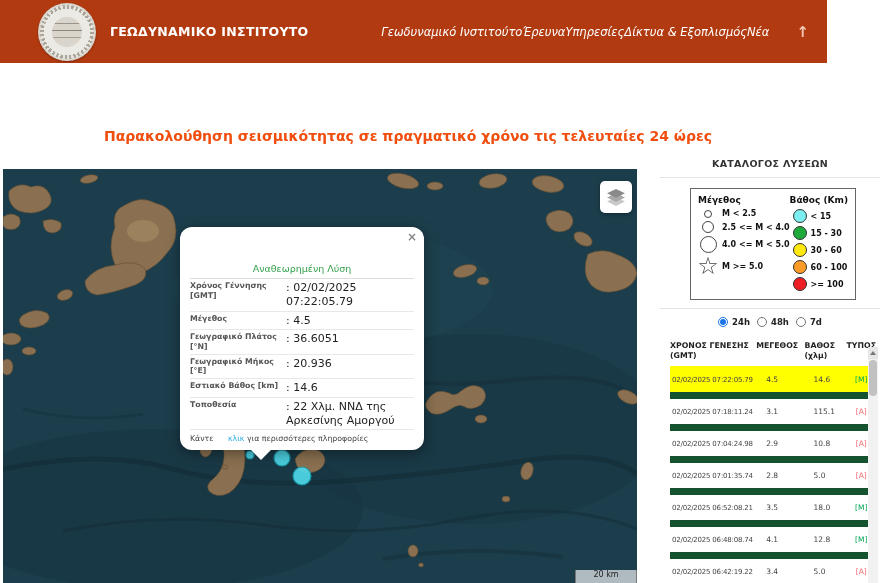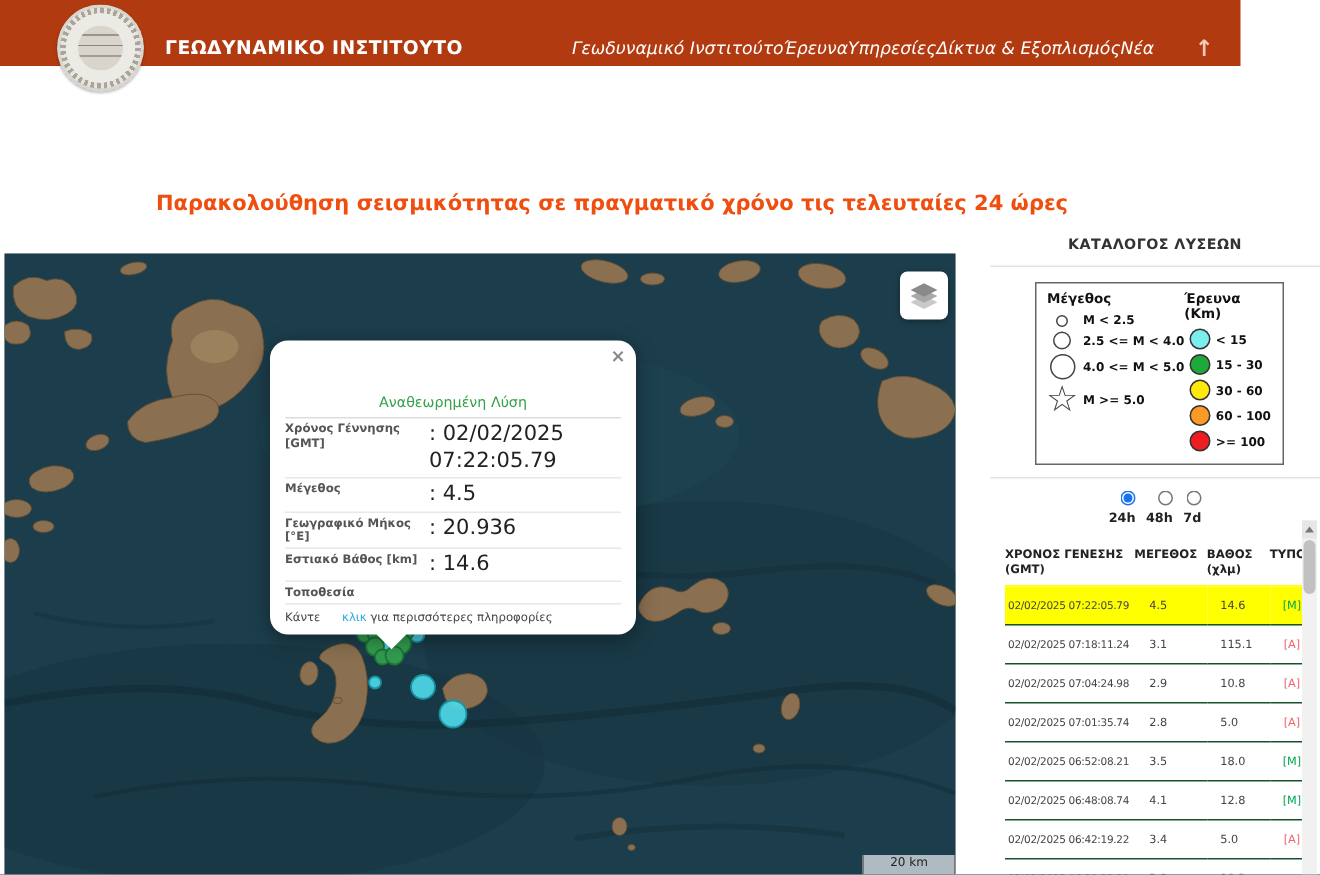--- a/index.html
+++ b/index.html
@@ -1,21 +1,21 @@
 <!DOCTYPE html>
 <html><head>
 <meta charset="utf-8">
 <style>
   html,body{margin:0;padding:0;}
   body{
     width:880px;height:583px;position:relative;overflow:hidden;background:#ffffff;
     font-family:"DejaVu Sans","Liberation Sans",sans-serif;color:#333;
   }
   
-  .navbar{position:absolute;left:0;top:0;width:827px;height:44px;background:#b23a10;}
+  .navbar{position:absolute;left:0;top:0;width:827px;height:63px;background:#b23a10;}
   .logo{
     position:absolute;left:38px;top:3px;width:58px;height:58px;border-radius:50%;z-index:3;
     background:
       radial-gradient(circle at 50% 50%, #eceae4 0 56%, rgba(0,0,0,0) 57%),
       repeating-conic-gradient(#a9a59b 0 5deg, #e7e4dd 5deg 10deg);
     box-shadow:0 0 0 2px #d9d6cf inset, 0 1px 2px rgba(0,0,0,.3);
   }
   .logo::after{
     content:"";position:absolute;left:14px;top:14px;width:30px;height:30px;border-radius:50%;
     background:
@@ -38,21 +38,21 @@
   .scalebar{position:absolute;left:572px;top:401px;width:60px;height:14px;background:rgba(255,255,255,.65);
     border:1px solid #777;border-top:none;font-size:8px;color:#222;display:flex;align-items:flex-start;justify-content:center;}
   
   .popup{position:absolute;left:177px;top:58px;width:244px;background:#fff;border-radius:12px;z-index:5;
     box-shadow:0 3px 14px rgba(0,0,0,.4);padding:6px 10px 6px 10px;box-sizing:border-box;}
   .popup-tail{position:absolute;left:74px;bottom:-7px;width:14px;height:14px;background:#fff;transform:rotate(45deg);}
   .popup-close{position:absolute;right:7px;top:3px;font-size:12px;color:#888;cursor:pointer;font-weight:bold;}
   .popup-header{color:#35a14b;font-size:9.5px;font-weight:500;text-align:center;padding:3px 0 4px 0;border-bottom:1px solid #ddd;margin-top:27px;}
   .p-row{display:flex;border-bottom:1px solid #e8e8e8;padding:2px 0;}
   .p-label{width:96px;flex:none;font-size:7.8px;color:#555;line-height:1.25;font-weight:bold;}
-  .p-value{flex:1;font-size:14px;color:#222;line-height:1.25;}
+  .p-value{flex:1;font-size:11px;color:#222;line-height:1.25;}
   .popup-footer{font-size:7.8px;color:#444;padding:4px 0 1px 0;}
   .popup-footer a{color:#29abe2;text-decoration:none;cursor:pointer;padding-left:12px;}
   
   .panel{position:absolute;left:660px;top:150px;width:220px;}
   .panel-heading{text-align:center;font-size:9.5px;font-weight:bold;color:#333;letter-spacing:.3px;margin-top:8px;}
   .panel hr{border:none;border-top:1px solid #e3e3e3;margin:8px 0 0 0;}
   .legend-box{margin:10px 0 0 30px;width:152px;border:1px solid #666;padding:6px 5px 5px 7px;display:flex;}
   .leg-col{flex:1;}
   .leg-title{font-size:9px;font-weight:bold;color:#111;margin-bottom:4px;}
   .leg-row{display:flex;align-items:center;margin:3px 0;}
@@ -63,30 +63,30 @@
   .size-l::before{content:"";width:15px;height:15px;border:1px solid #444;border-radius:50%;background:#fff;}
   .size-star{font-size:24px;color:#444;line-height:20px;}
   .size-star::before{content:"☆";}
   .dot{width:12px;height:12px;border-radius:50%;border:1px solid #333;flex:none;margin-left:3px;}
   .depth-cyan{background:#7beef0;}
   .depth-green{background:#1fa83c;}
   .depth-yellow{background:#ffe90c;}
   .depth-orange{background:#fb9a27;}
   .depth-red{background:#ee1c23;}
   .range{display:flex;justify-content:center;align-items:center;gap:7px;margin-top:8px;}
-  .range-opt{display:flex;align-items:flex-end;gap:4px;cursor:pointer;flex-direction:column;}
+  .range-opt{display:flex;align-items:flex-start;gap:4px;cursor:pointer;}
   .range-opt input{width:10px;height:10px;margin:0;accent-color:#1a73e8;}
   .range-label{font-size:8.5px;font-weight:bold;color:#222;}
   
   .quake-table{border-collapse:collapse;table-layout:fixed;width:206px;margin-top:10px;}
   .quake-table th{font-size:7.8px;font-weight:bold;color:#222;text-align:left;vertical-align:top;
     padding:4px 0 6px 0;line-height:1.25;}
   .quake-table col.c1{width:82px;} .quake-table col.c2{width:46px;}
   .quake-table col.c3{width:40px;} .quake-table col.c4{width:28px;}
-  .quake-table td{font-size:7.5px;color:#444;border-top:1px solid #14532d;padding:8px 0;white-space:nowrap;}
+  .quake-table td{font-size:7.5px;color:#444;border-top:7px solid #14532d;padding:8px 0;white-space:nowrap;}
   .quake-table td.c-time{font-size:7px;letter-spacing:-.2px;padding-left:2px;margin-left:14px;}
   .quake-table td.c-mag{padding-left:10px;}
   .quake-table td.c-depth{padding-left:9px;}
   .quake-table td.c-type{text-align:center;}
   .type-m{color:#00a651;} .type-a{color:#f2636d;}
   tr.highlight td{background:#ffff00;border-top:1px solid #ffff00;}
   .quake-table{padding-left:10px;margin-left:10px;}
   
   .tbl-scrollbar{position:absolute;left:868px;top:347px;width:10px;height:236px;background:#f1f1f1;}
   .sb-arrow{width:10px;height:12px;background:#e6e6e6;display:flex;align-items:center;justify-content:center;cursor:pointer;}
@@ -250,33 +250,38 @@
         <div class="p-row">
           <div class="p-label">Χρόνος Γέννησης [GMT]</div>
           <div class="p-value">: 02/02/2025 07:22:05.79</div>
         </div>
 
         <div class="p-row">
           <div class="p-label">Μέγεθος</div>
           <div class="p-value">: 4.5</div>
         </div>
 
+        <div class="p-row">
+          <div class="p-label">Γεωγραφικό Πλάτος [°N]</div>
+          <div class="p-value">: 36.6051</div>
+        </div>
 
         <div class="p-row">
           <div class="p-label">Γεωγραφικό Μήκος [°E]</div>
           <div class="p-value">: 20.936</div>
         </div>
 
         <div class="p-row">
           <div class="p-label">Εστιακό Βάθος [km]</div>
           <div class="p-value">: 14.6</div>
         </div>
 
         <div class="p-row">
           <div class="p-label">Τοποθεσία</div>
+          <div class="p-value">: 22 Χλμ. ΝΝΔ της Αρκεσίνης Αμοργού</div>
         </div>
 
     </div>
     <div class="popup-footer"><span>Κάντε </span><a>κλικ</a><span> για περισσότερες πληροφορίες</span></div>
   </div>
 </div>
 
 <aside class="panel">
   <div class="panel-heading">ΚΑΤΑΛΟΓΟΣ ΛΥΣΕΩΝ</div>
   <hr>
@@ -301,21 +306,21 @@
           </div>
 
           <div class="leg-row">
             <span class="mag-shape size-star"></span>
             <span class="leg-label">M &gt;= 5.0</span>
           </div>
 
       </div>
     </div>
     <div class="leg-col" style="flex:0 0 62px;">
-      <div class="leg-title">Έρευνα (Km)</div>
+      <div class="leg-title">Βάθος (Km)</div>
       <div>
 
           <div class="leg-row">
             <span class="dot depth-cyan"></span>
             <span class="leg-label">&lt; 15</span>
           </div>
 
           <div class="leg-row">
             <span class="dot depth-green"></span>
             <span class="leg-label">15 - 30</span>

